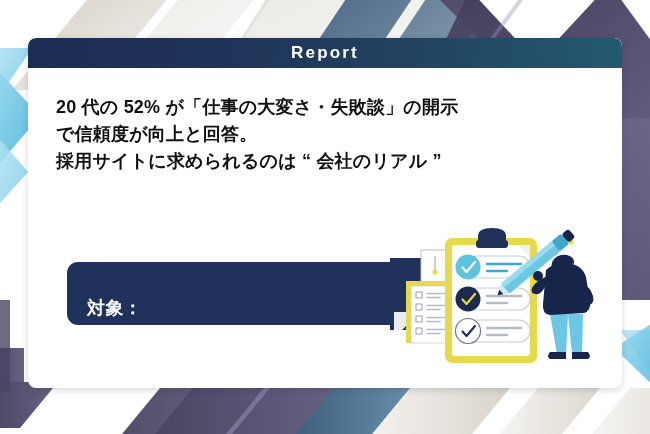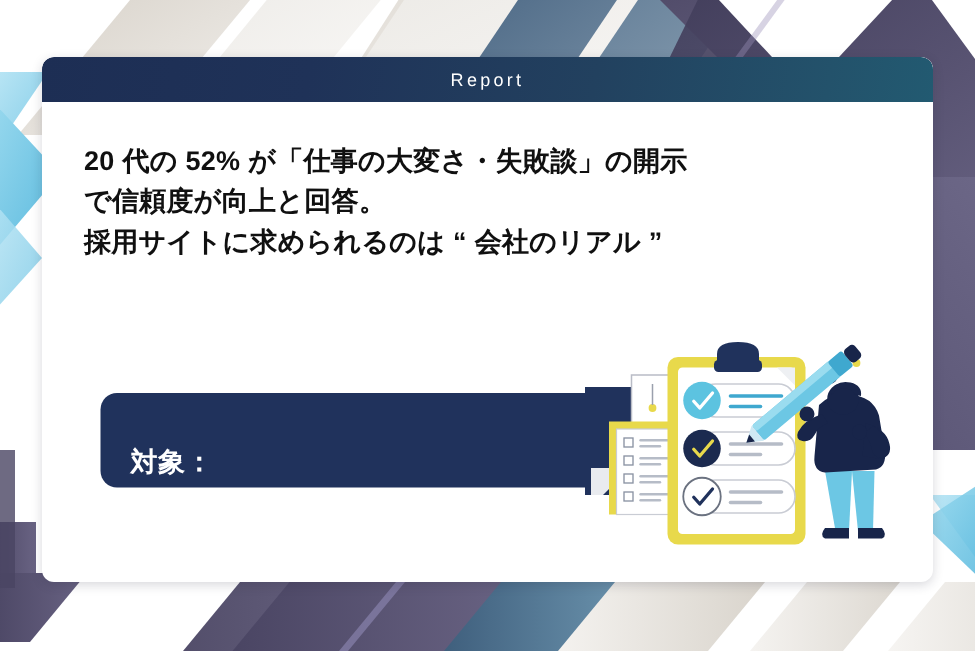--- a/index.html
+++ b/index.html
@@ -46,22 +46,22 @@
     width: 594px;
     height: 30px;
     background: linear-gradient(100deg, #1d2e54 0%, #1f3258 30%, #22415f 62%, #23526b 88%, #225a71 100%);
     border-radius: 8px 8px 0 0;
     display: flex;
     align-items: center;
     justify-content: center;
   }
   #report-banner .label {
     color: #ffffff;
-    font-size: 12px;
-    font-weight: normal;
+    font-size: 17px;
+    font-weight: bold;
     letter-spacing: 2.2px;
   }
 
   
   #headline {
     position: absolute;
     left: 28px;
     top: 56px;
     width: 545px;
     color: #101010;

